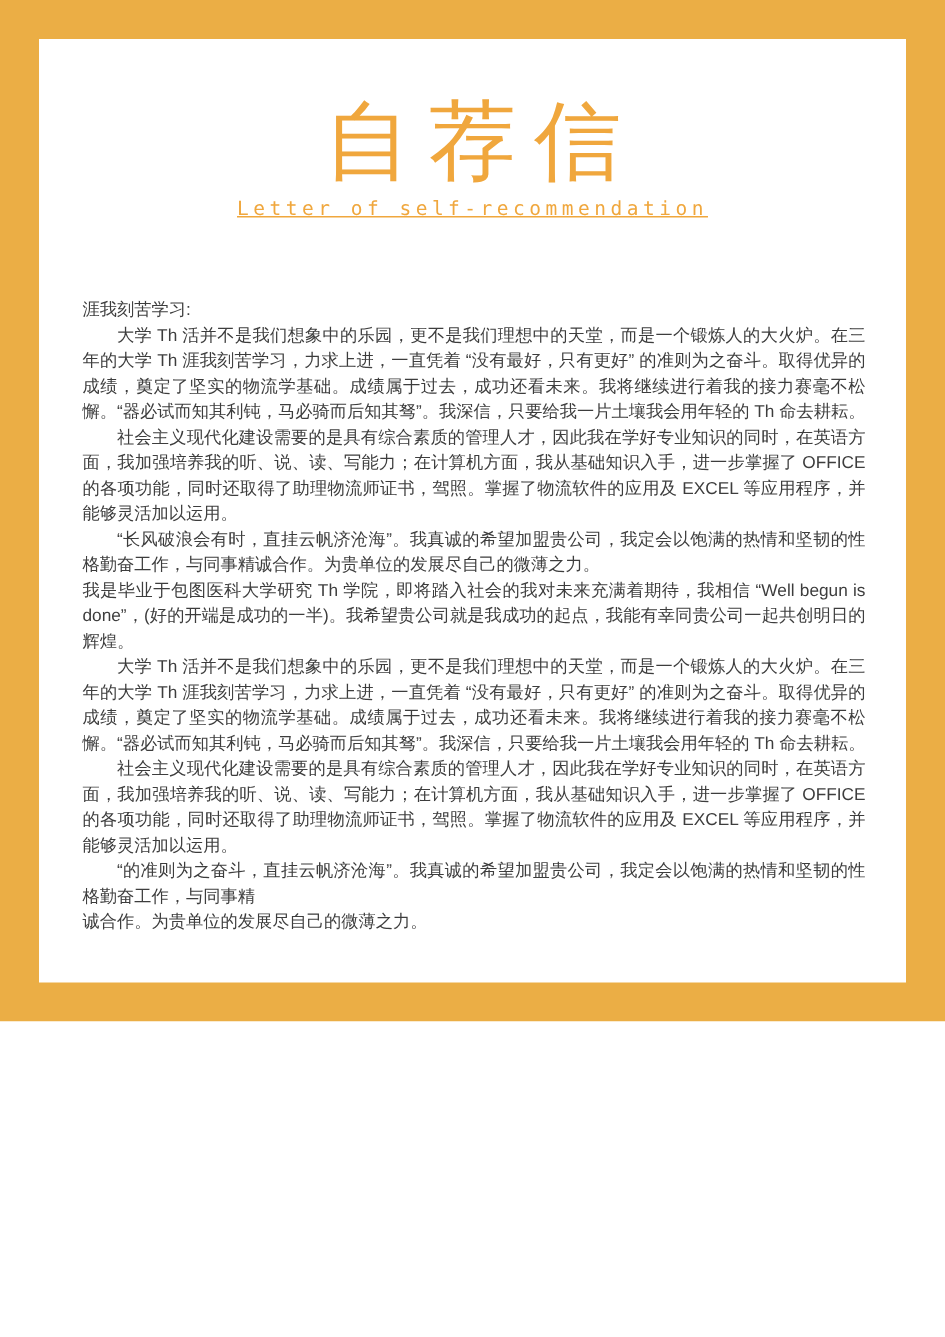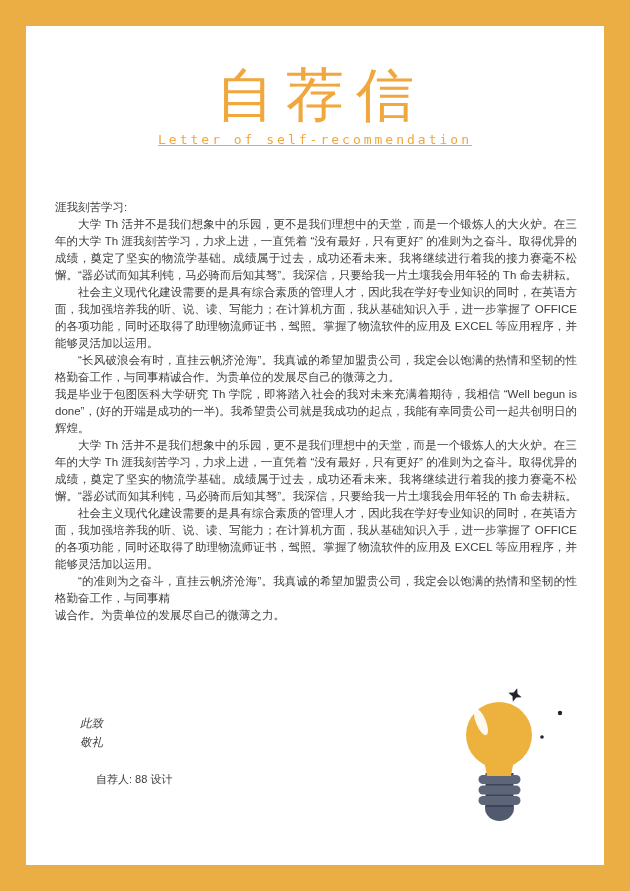--- a/index.html
+++ b/index.html
@@ -1,17 +1,17 @@
 <!DOCTYPE html>
 <html><head>
 <meta charset="utf-8">
 <style>
   html,body{margin:0;padding:0;background:#ffffff;}
   .page{
-    width:630px;height:891px;box-sizing:border-box;
+    width:630px;height:681px;box-sizing:border-box;
     padding:26px;background:#EBAE45;position:relative;
     font-family:"Liberation Sans","DejaVu Sans",sans-serif;
   }
   .sheet{
     width:100%;height:100%;background:#ffffff;position:relative;
     box-sizing:border-box;overflow:hidden;
   }
   header{ text-align:center; padding-top:38px; }
   .title{
     font-size:58px; line-height:62px; font-weight:400;

